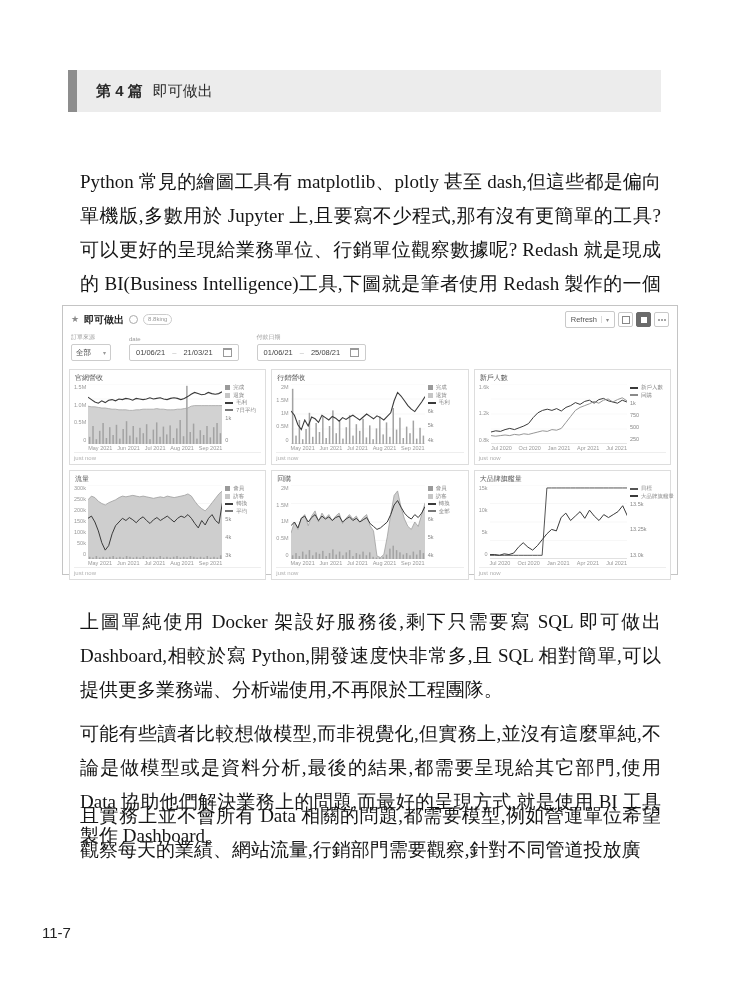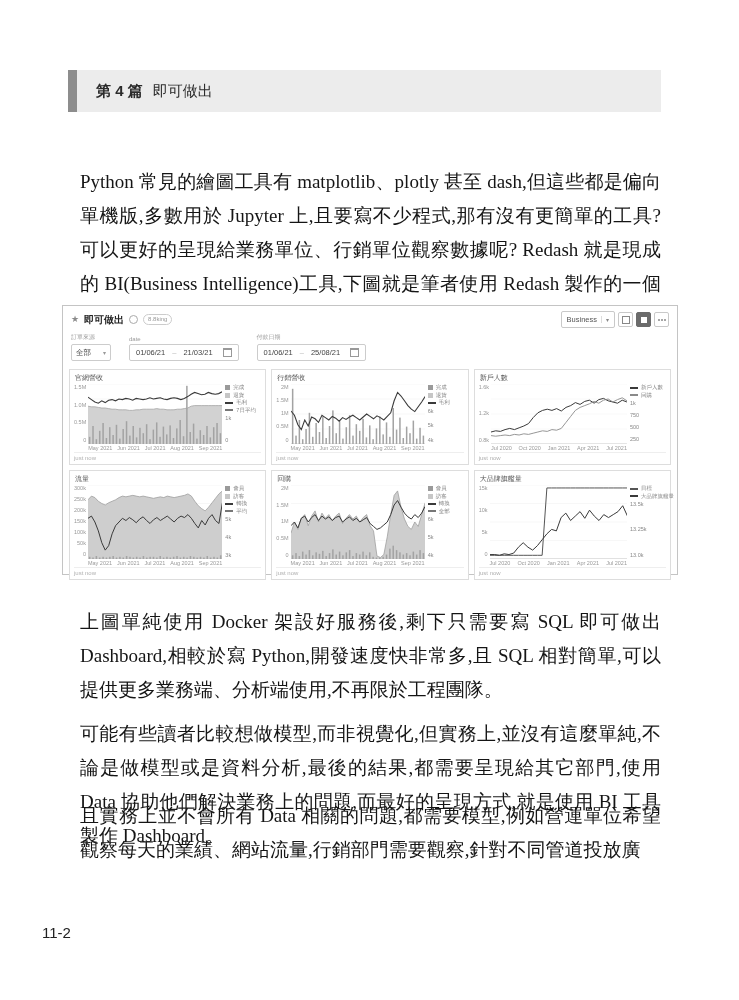--- a/index.html
+++ b/index.html
@@ -86,21 +86,21 @@
   <div class="shot">
     <div class="shot-header">
       <div class="sh-left">
         <span class="star">★</span>
         <span class="sh-title">即可做出</span>
         <span class="sh-circ"></span>
         <span class="sh-badge">8.8king</span>
       </div>
       <div class="sh-right">
         <span class="btn-refresh">
-          <span>Business</span>
+          <span>Refresh</span>
           <span class="caret">▾</span>
         </span>
         <span class="icon-btn">
             <span class="ic-expand"></span>
           </span>
         <span class="icon-btn dark">
             <span class="ic-share"></span>
           </span>
         <span class="icon-btn">
             <span class="ic-more"></span>
@@ -613,14 +613,14 @@
           </div>
           <div class="pfoot">just now</div>
         </div>
       </div>
   </div>
 
   <p class="para p2">上圖單純使用 Docker 架設好服務後,剩下只需要寫 SQL 即可做出 Dashboard,相較於寫 Python,開發速度快非常多,且 SQL 相對簡單,可以提供更多業務端、分析端使用,不再限於工程團隊。</p>
   <p class="para p3">可能有些讀者比較想做模型,而非視覺化,但實務上,並沒有這麼單純,不論是做模型或是資料分析,最後的結果,都需要呈現給其它部門,使用 Data 協助他們解決業務上的問題,而最好的呈現方式,就是使用 BI 工具製作 Dashboard。</p>
   <p class="para p4">且實務上並不會所有 Data 相關的問題,都需要模型,例如營運單位希望觀察每天的業績、網站流量,行銷部門需要觀察,針對不同管道投放廣</p>
 
-  <div class="pageno">11-2</div>
+  <div class="pageno">11-7</div>
 </div>
 
 </body></html>

